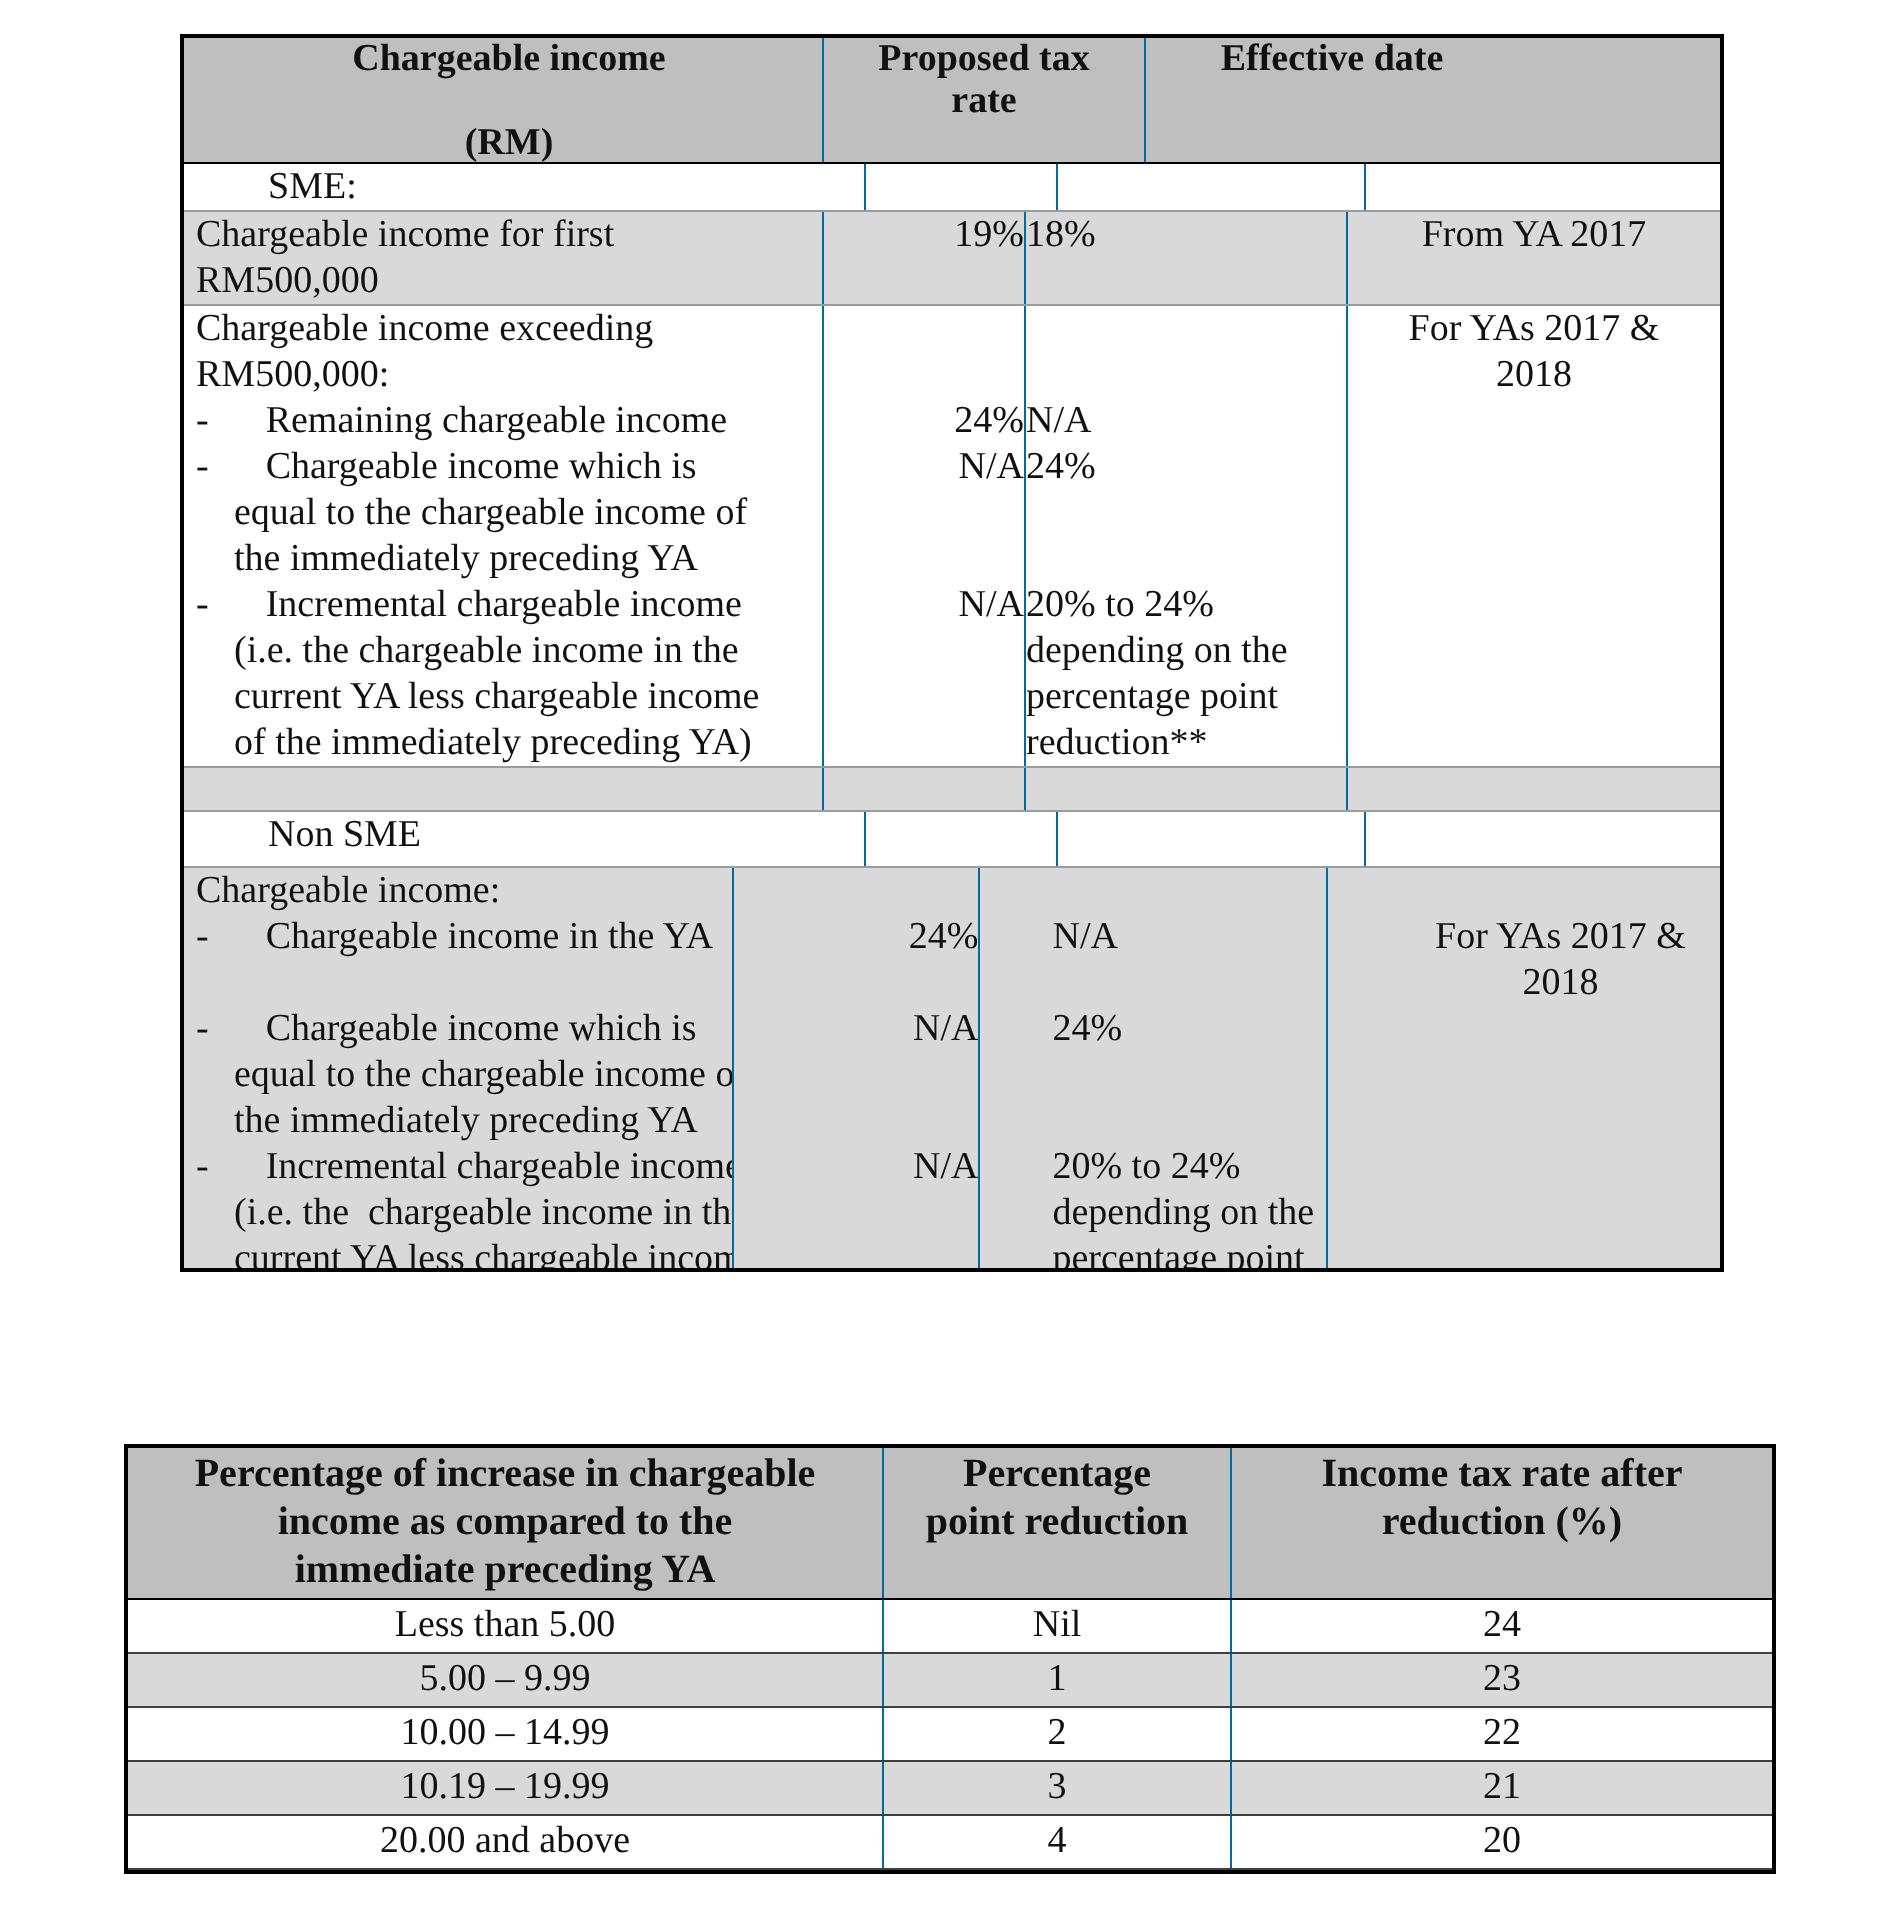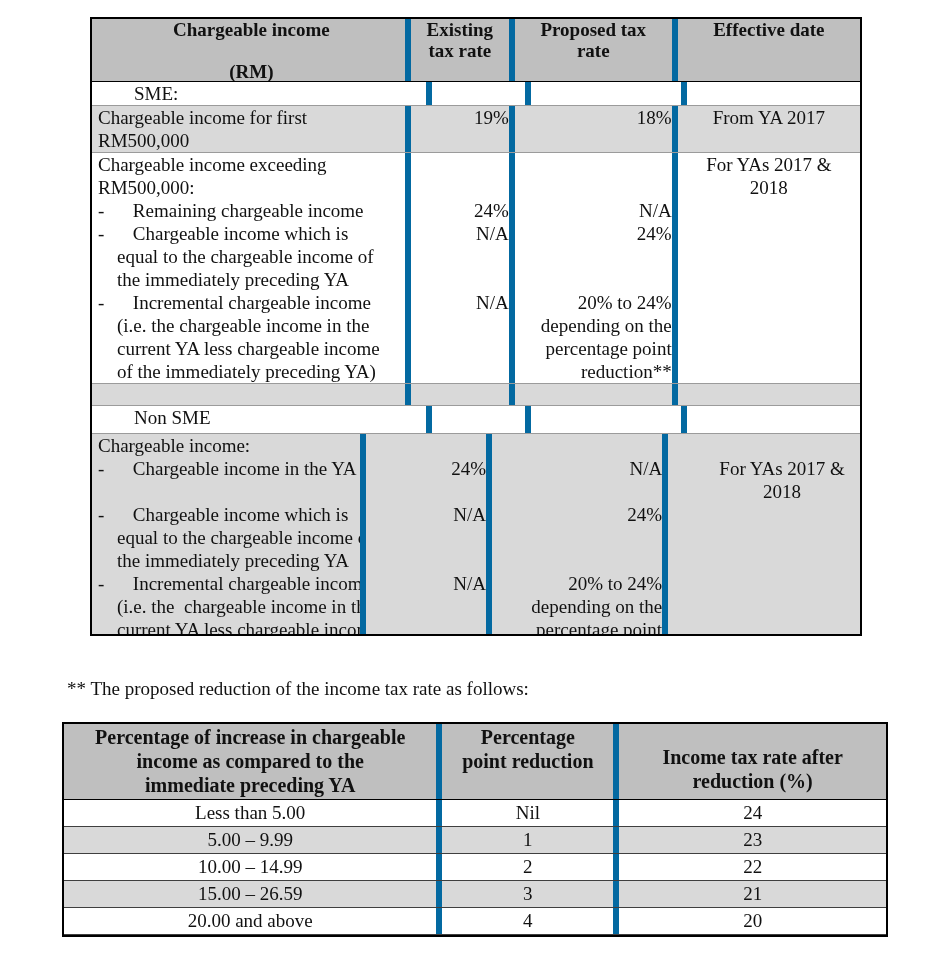--- a/index.html
+++ b/index.html
@@ -4,69 +4,67 @@
 <style>
   html, body { margin:0; padding:0; background:#ffffff; }
   body { width:950px; height:965px; font-family:"Liberation Serif", serif; color:#111; }
   .page { position:relative; width:950px; height:965px; background:#fff; overflow:hidden; }
 
   
   .tbl { position:absolute; border:2px solid #000; background:#fff; }
   .row { display:flex; border-bottom:1px solid #9b9b9b; }
   .row.noline { border-bottom:none; }
   .cell { box-sizing:content-box; white-space:pre; overflow:hidden;
-          font-size:19px; line-height:23px; border-right:6px solid #0369a1; }
+          font-size:19px; line-height:23px; border-right:1px solid #0369a1; }
   .cell.last { border-right:none; }
   .bold { font-weight:normal;margin-left:36px; }
   .shade { background:var(--row_shade_bg, #d9d9d9); }
   .hdr-bg { background:var(--header_bg, #bfbfbf); }
 
   
   .t1 { left:90px; top:17px; width:768px; }
   .t1 .c1 { width:313px; padding-left:6px; }
   .t1 .c2 { width:100px; text-align:right; }
-  .t1 .c3 { width:160px; text-align:right; }
+  .t1 .c3 { width:160px; text-align:left; }
   .t1 .c4 { width:186px; text-align:center; }
   .t1 .r-header { height:62px; border-bottom-color:#000; }
   .t1 .r-header .cell { font-weight:bold; text-align:center; line-height:21px; }
   .t1 .r-sme       { height:23px; }
   .t1 .r-first     { height:46px; }
   .t1 .r-exceeding { height:230px; }
   .t1 .r-spacer    { height:21px; }
   .t1 .r-nonsme    { height:27px; }
   .t1 .r-nonsmebody{ height:200px;gap:36px; }
 
   
   .footnote { position:absolute; left:67px; top:678px; font-size:19px; white-space:pre; }
 
   
   .t2 { left:62px; top:722px; width:822px; }
   .t2 .cell { text-align:center; }
   .t2 .c1 { width:377px; }
   .t2 .c2 { width:173px; }
-  .t2 .c3 { width:270px;margin-top:20px; }
+  .t2 .c3 { width:270px; }
   .t2 .row { border-bottom:1px solid #3f3f3f; }
   .t2 .r-header { height:75px; border-bottom-color:#000; }
   .t2 .r-header .cell { font-weight:bold; font-size:20px; line-height:24px; padding-top:1px; }
   .t2 .r-data { height:26px;align-items:flex-end; }
   .t2 .r-data .cell { line-height:26px; }
 </style>
 </head>
 <body>
 
 <div class="page">
 
   <div class="tbl t1">
 
     <div class="row r-header hdr-bg">
       <div class="cell c1">Chargeable income
 
 (RM)</div>
-      <div class="cell c2">Existing
-tax rate</div>
       <div class="cell c3">Proposed tax
 rate</div>
       <div class="cell c4 last">Effective date</div>
     </div>
 
     <div class="row r-sme">
       <div class="cell c1 bold">SME:</div>
       <div class="cell c2"></div>
       <div class="cell c3"></div>
       <div class="cell c4 last"></div>
@@ -154,21 +152,20 @@
 depending on the
 percentage point
 reduction **</div>
       <div class="cell c4 last">
 For YAs 2017 &amp;
 2018</div>
     </div>
 
   </div>
 
-  <div class="footnote">** The proposed reduction of the income tax rate as follows:</div>
 
   <div class="tbl t2">
 
     <div class="row r-header hdr-bg">
       <div class="cell c1">Percentage of increase in chargeable
 income as compared to the
 immediate preceding YA</div>
       <div class="cell c2">Percentage
 point reduction</div>
       <div class="cell c3 last">Income tax rate after
@@ -187,21 +184,21 @@
       <div class="cell c3 last">23</div>
     </div>
 
     <div class="row r-data">
       <div class="cell c1">10.00 – 14.99</div>
       <div class="cell c2">2</div>
       <div class="cell c3 last">22</div>
     </div>
 
     <div class="row r-data shade">
-      <div class="cell c1">15.00 – 26.59</div>
+      <div class="cell c1">10.19 – 19.99</div>
       <div class="cell c2">3</div>
       <div class="cell c3 last">21</div>
     </div>
 
     <div class="row r-data noline">
       <div class="cell c1">20.00 and above</div>
       <div class="cell c2">4</div>
       <div class="cell c3 last">20</div>
     </div>
 

